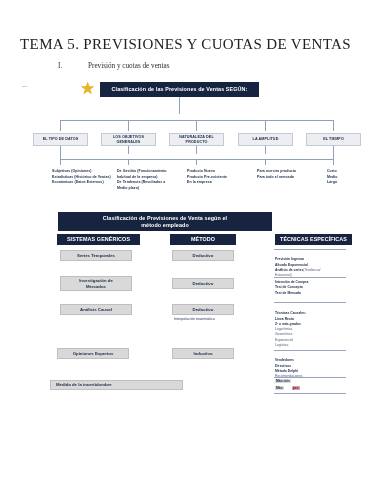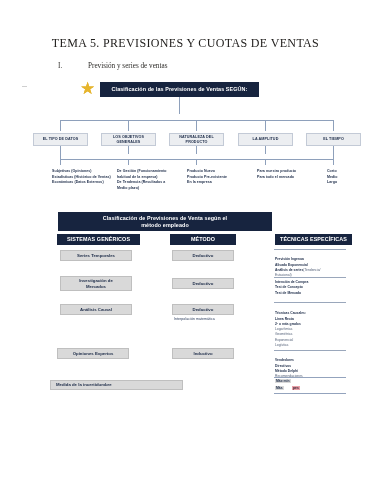--- a/index.html
+++ b/index.html
@@ -10,21 +10,21 @@
     color:#1b2a47;
     overflow:hidden;
     position:relative;
   }
   .page{position:relative;width:371px;height:480px;}
 
   
   .doc-title{
     position:absolute;left:0;right:0;top:36px;
     text-align:center;
-    font-size:12px;
+    font-size:15px;
     letter-spacing:.35px;
     color:#23211f;
     font-family:"Liberation Serif", serif;
   }
   .outline-row{
     position:absolute;top:62px;left:58px;
     font-size:7.2px;color:#2d2b28;
     font-family:"Liberation Serif", serif;
   }
   .outline-num{position:absolute;left:0;top:0;}
@@ -130,21 +130,21 @@
 </style>
 </head>
 <body>
 
 <div class="page">
 
   <div class="doc-title">TEMA 5. PREVISIONES Y CUOTAS DE VENTAS</div>
 
   <div class="outline-row">
     <span class="outline-num">I.</span>
-    <span class="outline-txt">Previsión y series de ventas</span>
+    <span class="outline-txt">Previsión y cuotas de ventas</span>
   </div>
 
   <div class="scan-speck" style="left:22px;top:86px;width:5px;height:.6px;"></div>
 
   <div class="star" style="left:80px;top:80px;">★</div>
 
   <div class="navy-bar" style="left:100px;top:82px;width:159px;height:15px;">Clasificación de las Previsiones de Ventas SEGÚN:</div>
 
   <div class="vline" style="left:179px;top:97px;height:17px;"></div>
   <div class="arrow" style="left:177px;top:113px;"></div>

